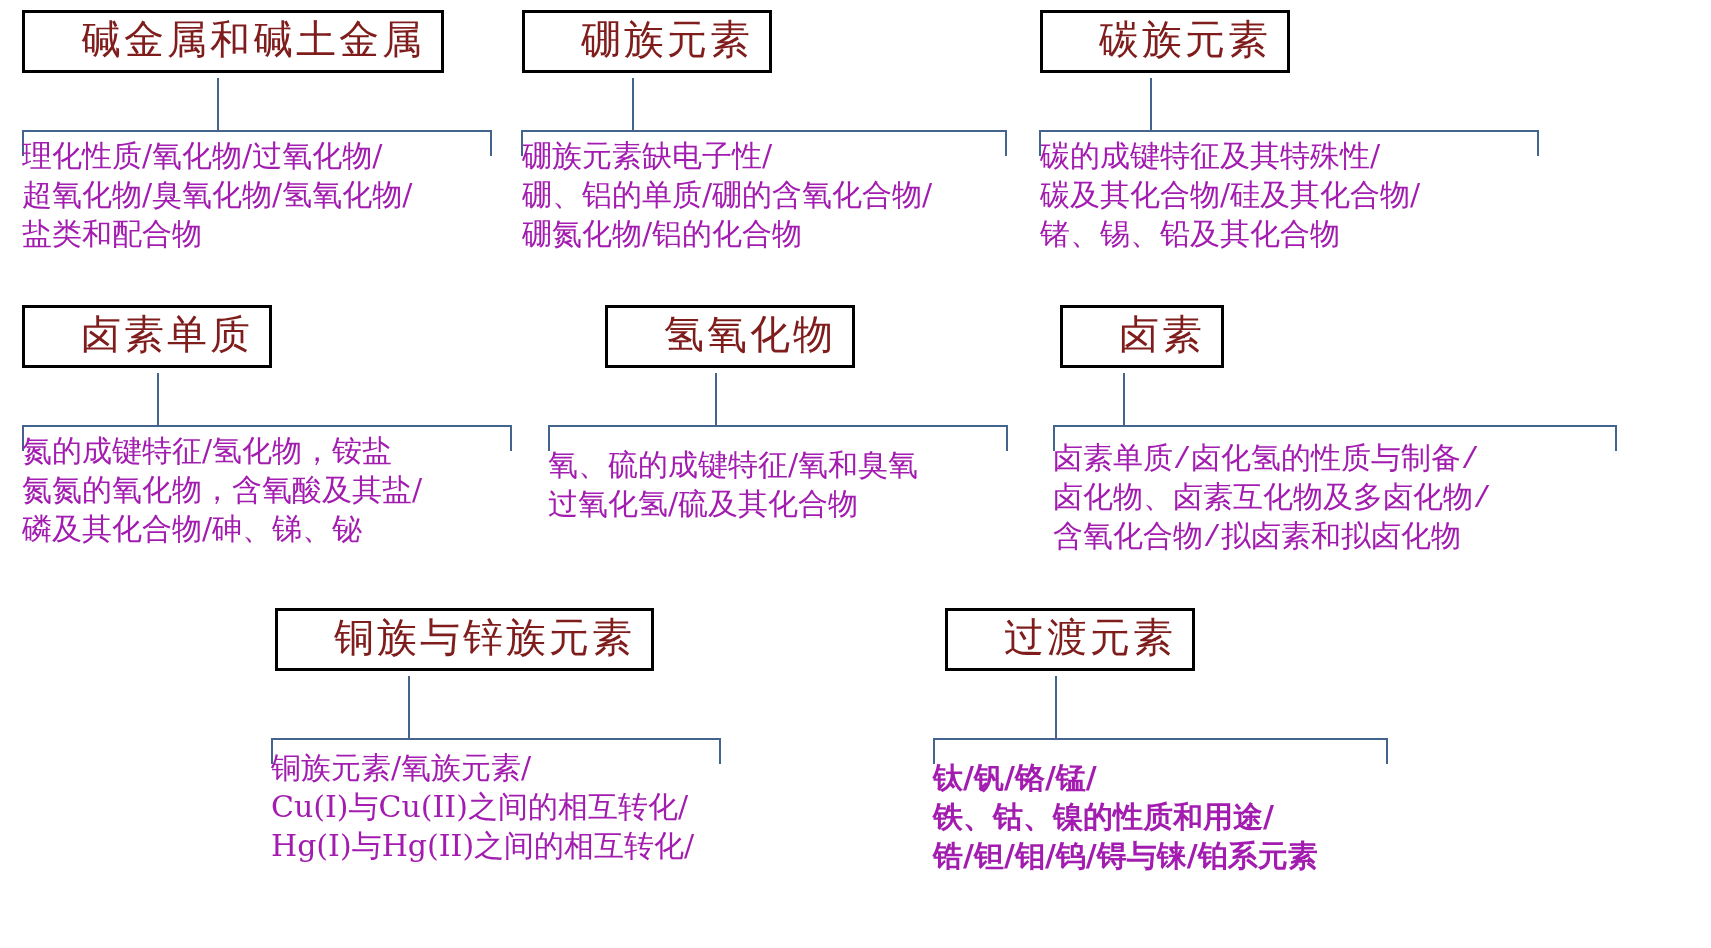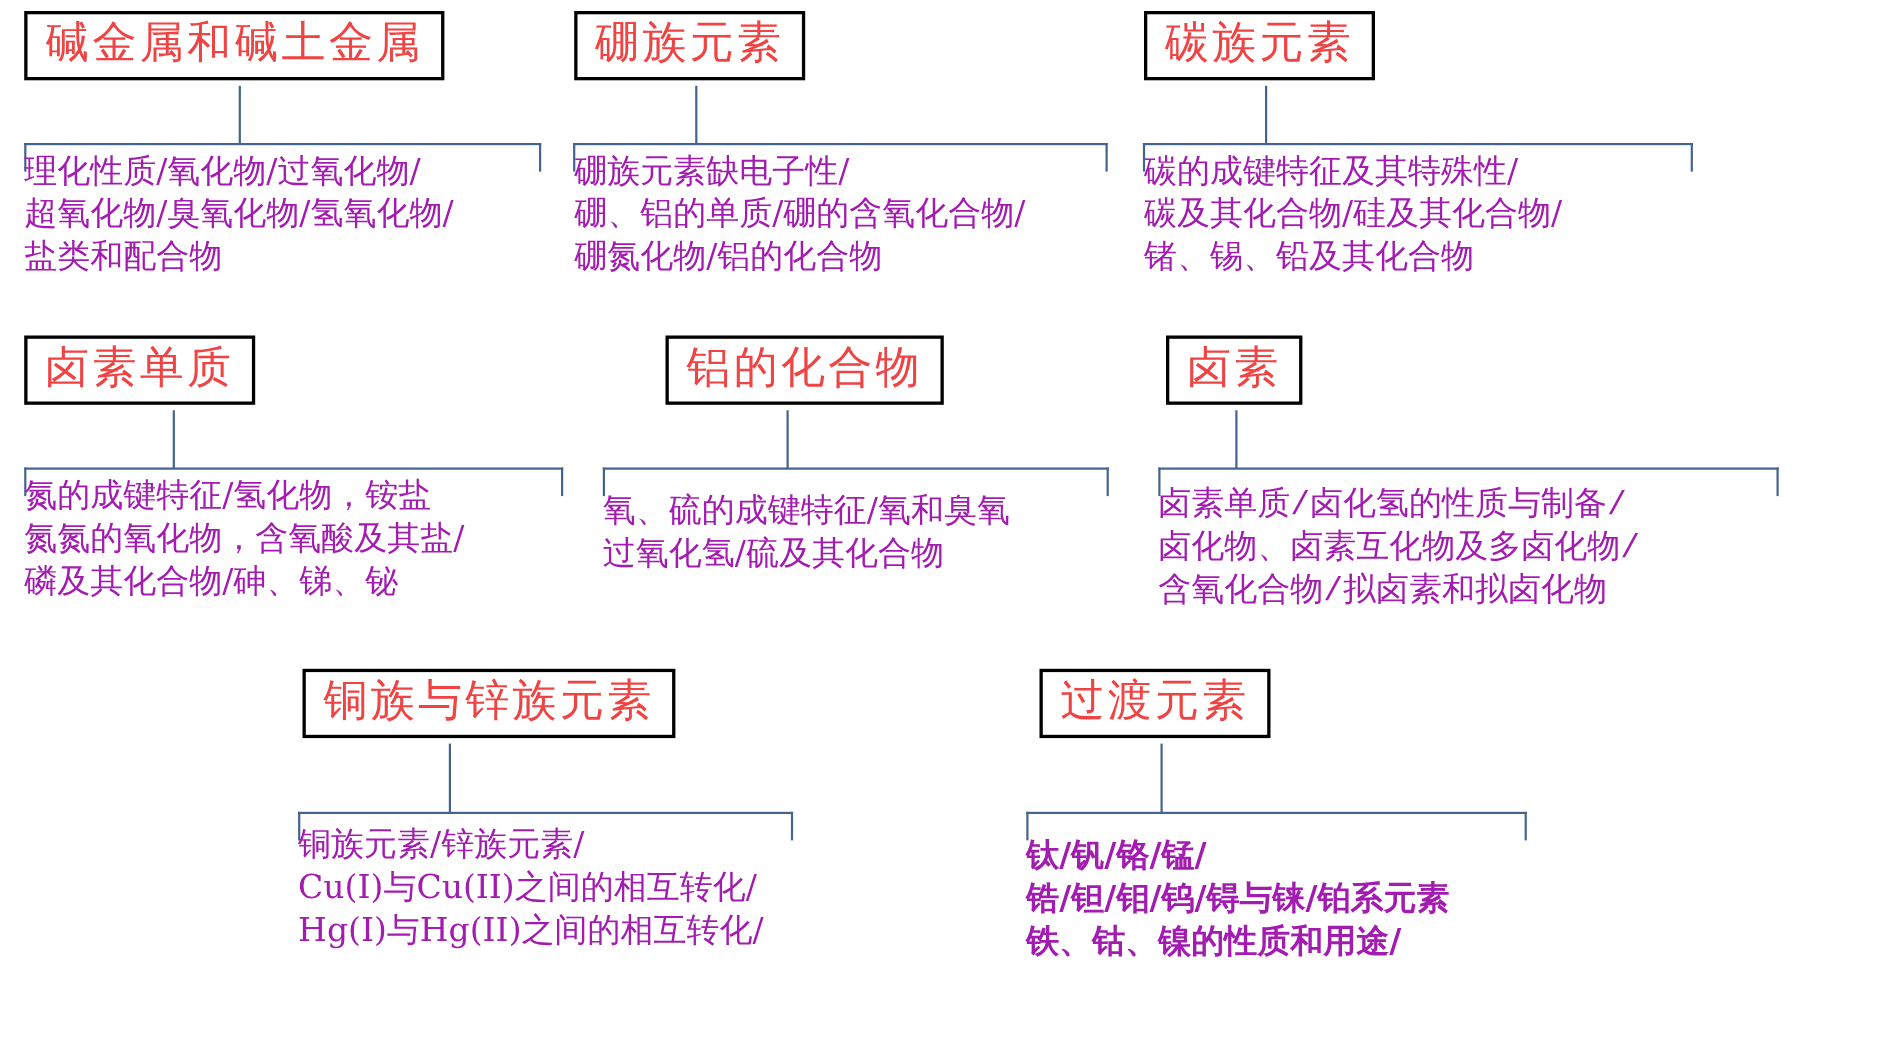--- a/index.html
+++ b/index.html
@@ -31,23 +31,24 @@
     border: 3px solid #000000;
     background: #ffffff;
     padding: 2px 16px 6px 16px;
     box-sizing: border-box;
     white-space: nowrap;
   }
   .title-text {
     font-family: "DejaVu Serif", "Liberation Serif", serif;
     font-size: 40px;
     line-height: 1.22;
-    color: #ef4444;
+    color: #7f1d1d;
     letter-spacing: 3px;
     display: block;
+    margin-left: 40px;
   }
 
   
   .stem {
     position: absolute;
     width: 2px;
     background: #43648c;
   }
 
   
@@ -133,21 +134,21 @@
     <div class="bracket" style="left:0px; top:120px; width:490px;"></div>
     <div class="body-text" style="left:0px; top:126px;">
       <span class="line">氮的成键特征/氢化物，铵盐</span>
       <span class="line">氮氮的氧化物，含氧酸及其盐/</span>
       <span class="line">磷及其化合物/砷、锑、铋</span>
     </div>
   </div>
 
   <div class="node" style="left:605px; top:305px;">
     <div class="title-box">
-      <span class="title-text">铝的化合物</span>
+      <span class="title-text">氢氧化物</span>
     </div>
     <div class="stem" style="left:110px; top:68px; height:53px;"></div>
     <div class="bracket" style="left:-57px; top:120px; width:460px;"></div>
     <div class="body-text" style="left:-57px; top:140px;">
       <span class="line">氧、硫的成键特征/氧和臭氧</span>
       <span class="line">过氧化氢/硫及其化合物</span>
     </div>
   </div>
 
   <div class="node" style="left:1060px; top:305px;">
@@ -163,32 +164,32 @@
     </div>
   </div>
 
   <div class="node" style="left:275px; top:608px;">
     <div class="title-box">
       <span class="title-text">铜族与锌族元素</span>
     </div>
     <div class="stem" style="left:133px; top:68px; height:63px;"></div>
     <div class="bracket" style="left:-4px; top:130px; width:450px;"></div>
     <div class="body-text" style="left:-4px; top:140px;">
-      <span class="line">铜族元素/锌族元素/</span>
+      <span class="line">铜族元素/氧族元素/</span>
       <span class="line">Cu(I)与Cu(II)之间的相互转化/</span>
       <span class="line">Hg(I)与Hg(II)之间的相互转化/</span>
     </div>
   </div>
 
   <div class="node" style="left:945px; top:608px;">
     <div class="title-box">
       <span class="title-text">过渡元素</span>
     </div>
     <div class="stem" style="left:110px; top:68px; height:63px;"></div>
     <div class="bracket" style="left:-12px; top:130px; width:455px;"></div>
     <div class="body-text" style="left:-12px; top:150px;font-weight:bold;">
       <span class="line">钛/钒/铬/锰/</span>
+      <span class="line">铁、钴、镍的性质和用途/</span>
       <span class="line">锆/钽/钼/钨/锝与铼/铂系元素</span>
-      <span class="line">铁、钴、镍的性质和用途/</span>
     </div>
   </div>
 
 </div>
 
 </body></html>

